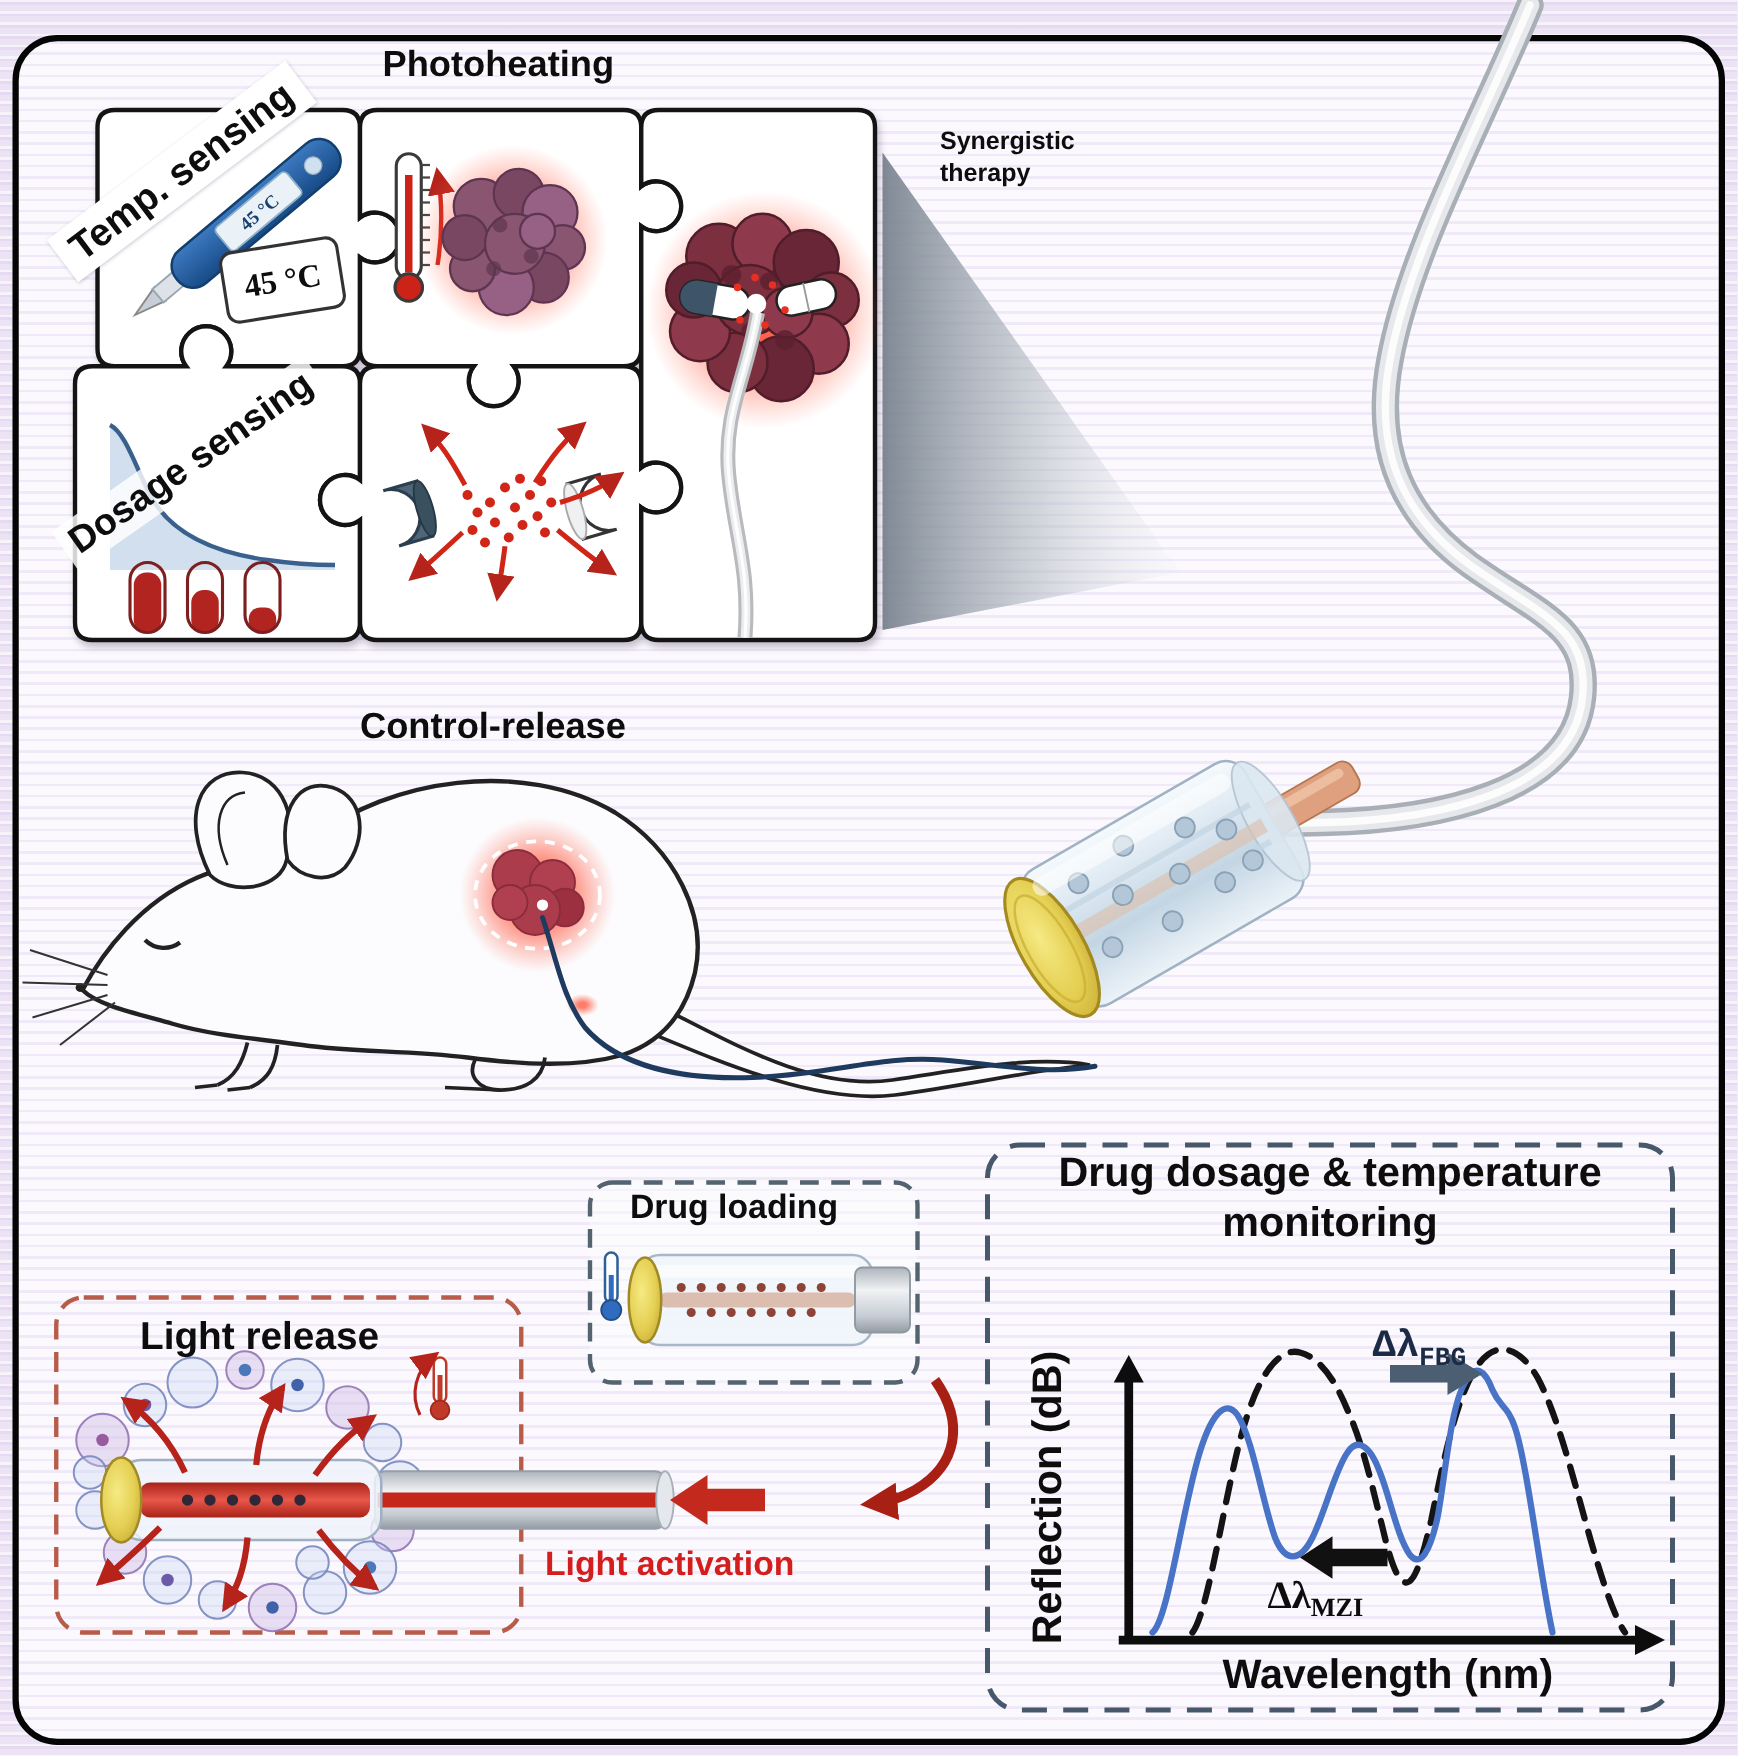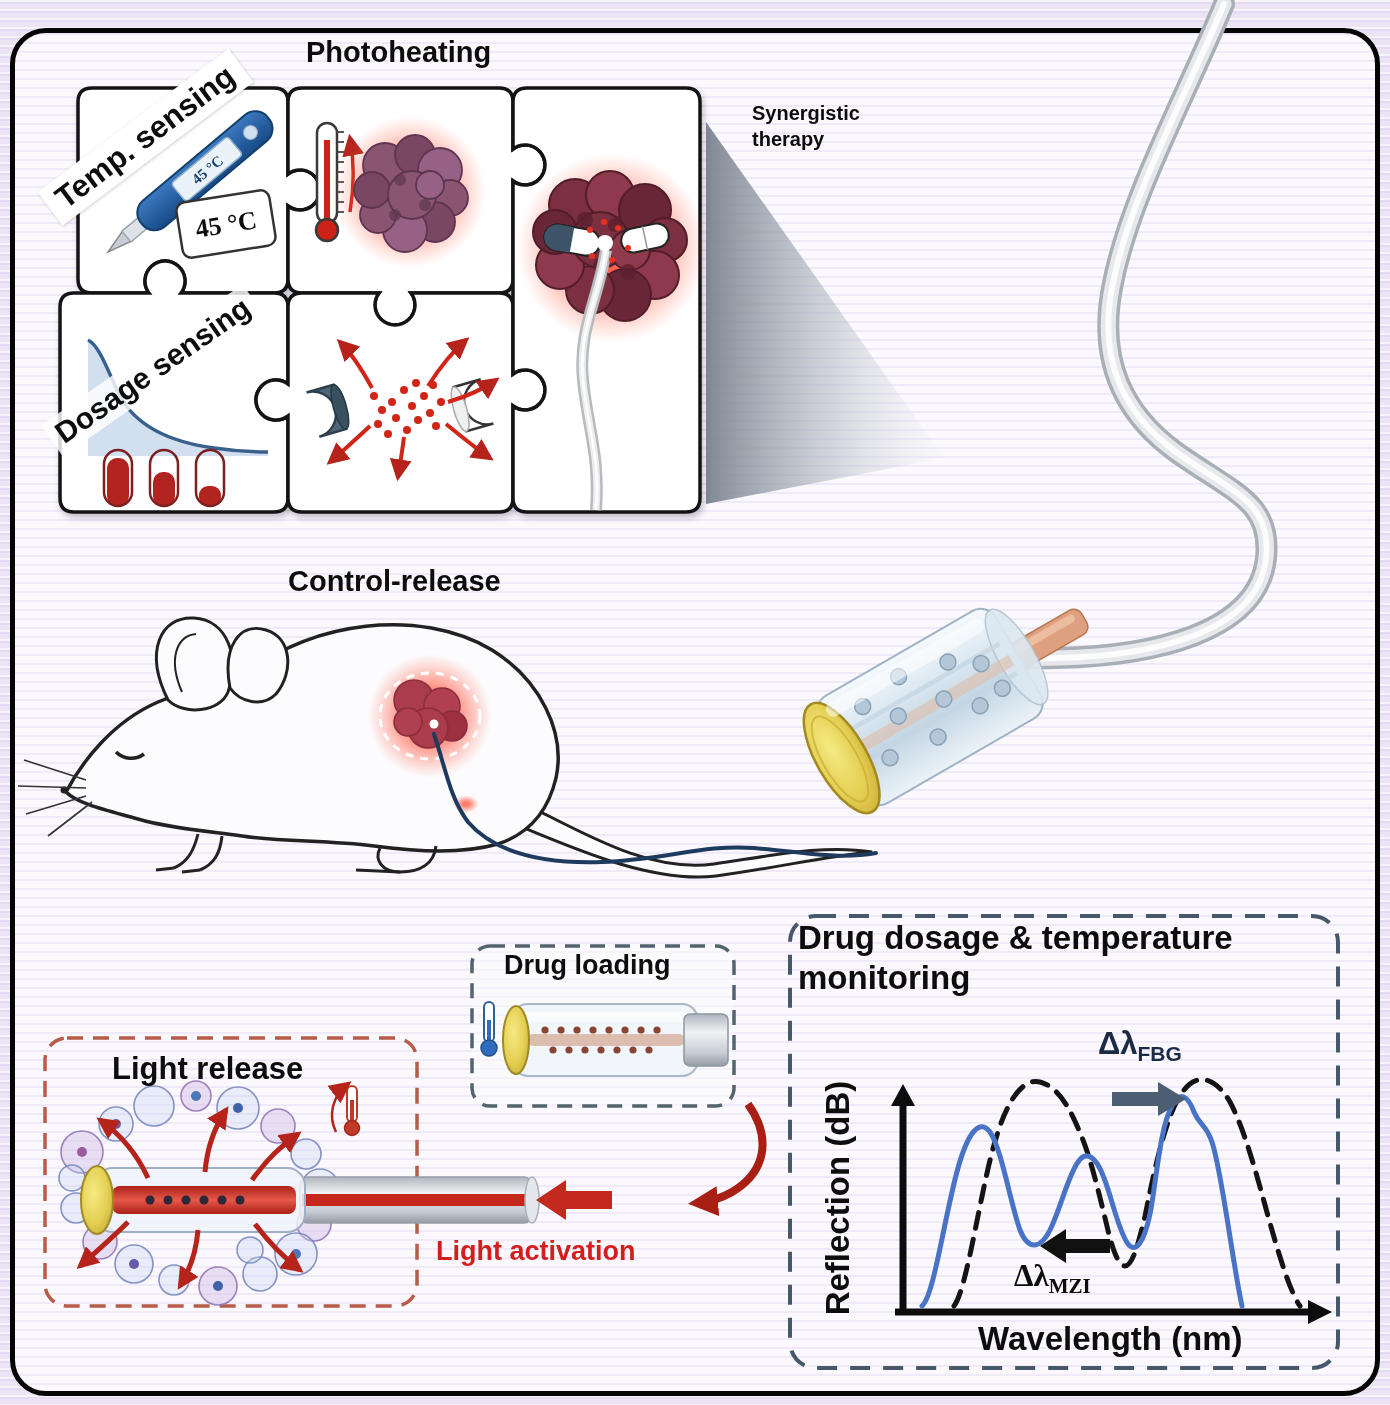--- a/index.html
+++ b/index.html
@@ -19,24 +19,24 @@
   .art { position:absolute; left:0; top:0; width:1390px; height:1405px; }
   .label { position:absolute; color:#0d0d0d; font-weight:bold; white-space:nowrap; }
   .lbl-photoheating { left:306px; top:36px; font-size:29px; }
   .lbl-temp { left:50px; top:188px; font-size:31px; transform:rotate(-37deg); transform-origin:0 50%; background:#ffffff; padding:3px 12px; box-shadow:0 1px 3px rgba(60,40,90,0.25); }
   .lbl-dosage { left:52px; top:422px; font-size:30px; transform:rotate(-35deg); transform-origin:0 50%; background:rgba(255,255,255,0.82); padding:2px 8px; }
   .lbl-control { left:288px; top:529px; font-size:29px;margin-top:36px; }
   .lbl-syn { left:752px; top:100px; font-size:20px; white-space:pre-line; line-height:1.3; }
   .lbl-release-title { left:112px; top:1051px; font-size:31px; }
   .lbl-light { left:436px; top:1236px; font-size:27px; color:#d41e1e; }
   .lbl-loading-title { left:504px; top:950px; font-size:27px; }
-  .lbl-mon-title { left:798px; top:918px; width:532px; font-size:33px; white-space:pre-line; line-height:1.2; }
+  .lbl-mon-title { left:798px; top:918px; width:532px; text-align:center; font-size:33px; white-space:pre-line; line-height:1.2; }
   .lbl-y { left:838px; top:1198px; font-size:33px; transform:translate(-50%,-50%) rotate(-90deg); }
   .lbl-x { left:962px; top:1320px; font-size:33px;margin-left:16px; }
-  .lbl-fbg { left:1098px; top:1026px; font-size:31px; font-family:Liberation Sans, sans-serif; color:#1c2b45; }
+  .lbl-fbg { left:1098px; top:1060px; font-size:31px; font-family:Liberation Mono, monospace; color:#1c2b45; }
   .lbl-mzi { left:1014px; top:1258px; font-size:31px; font-family:"Liberation Serif", serif; color:#0d0d0d; }
   .lbl-fbg sub, .lbl-mzi sub { font-size:21px; }
 </style>
 </head>
 <body>
 
 <div class="canvas">
   <div class="frame"></div>
 
   <svg class="art" viewBox="0 0 1390 1405">

